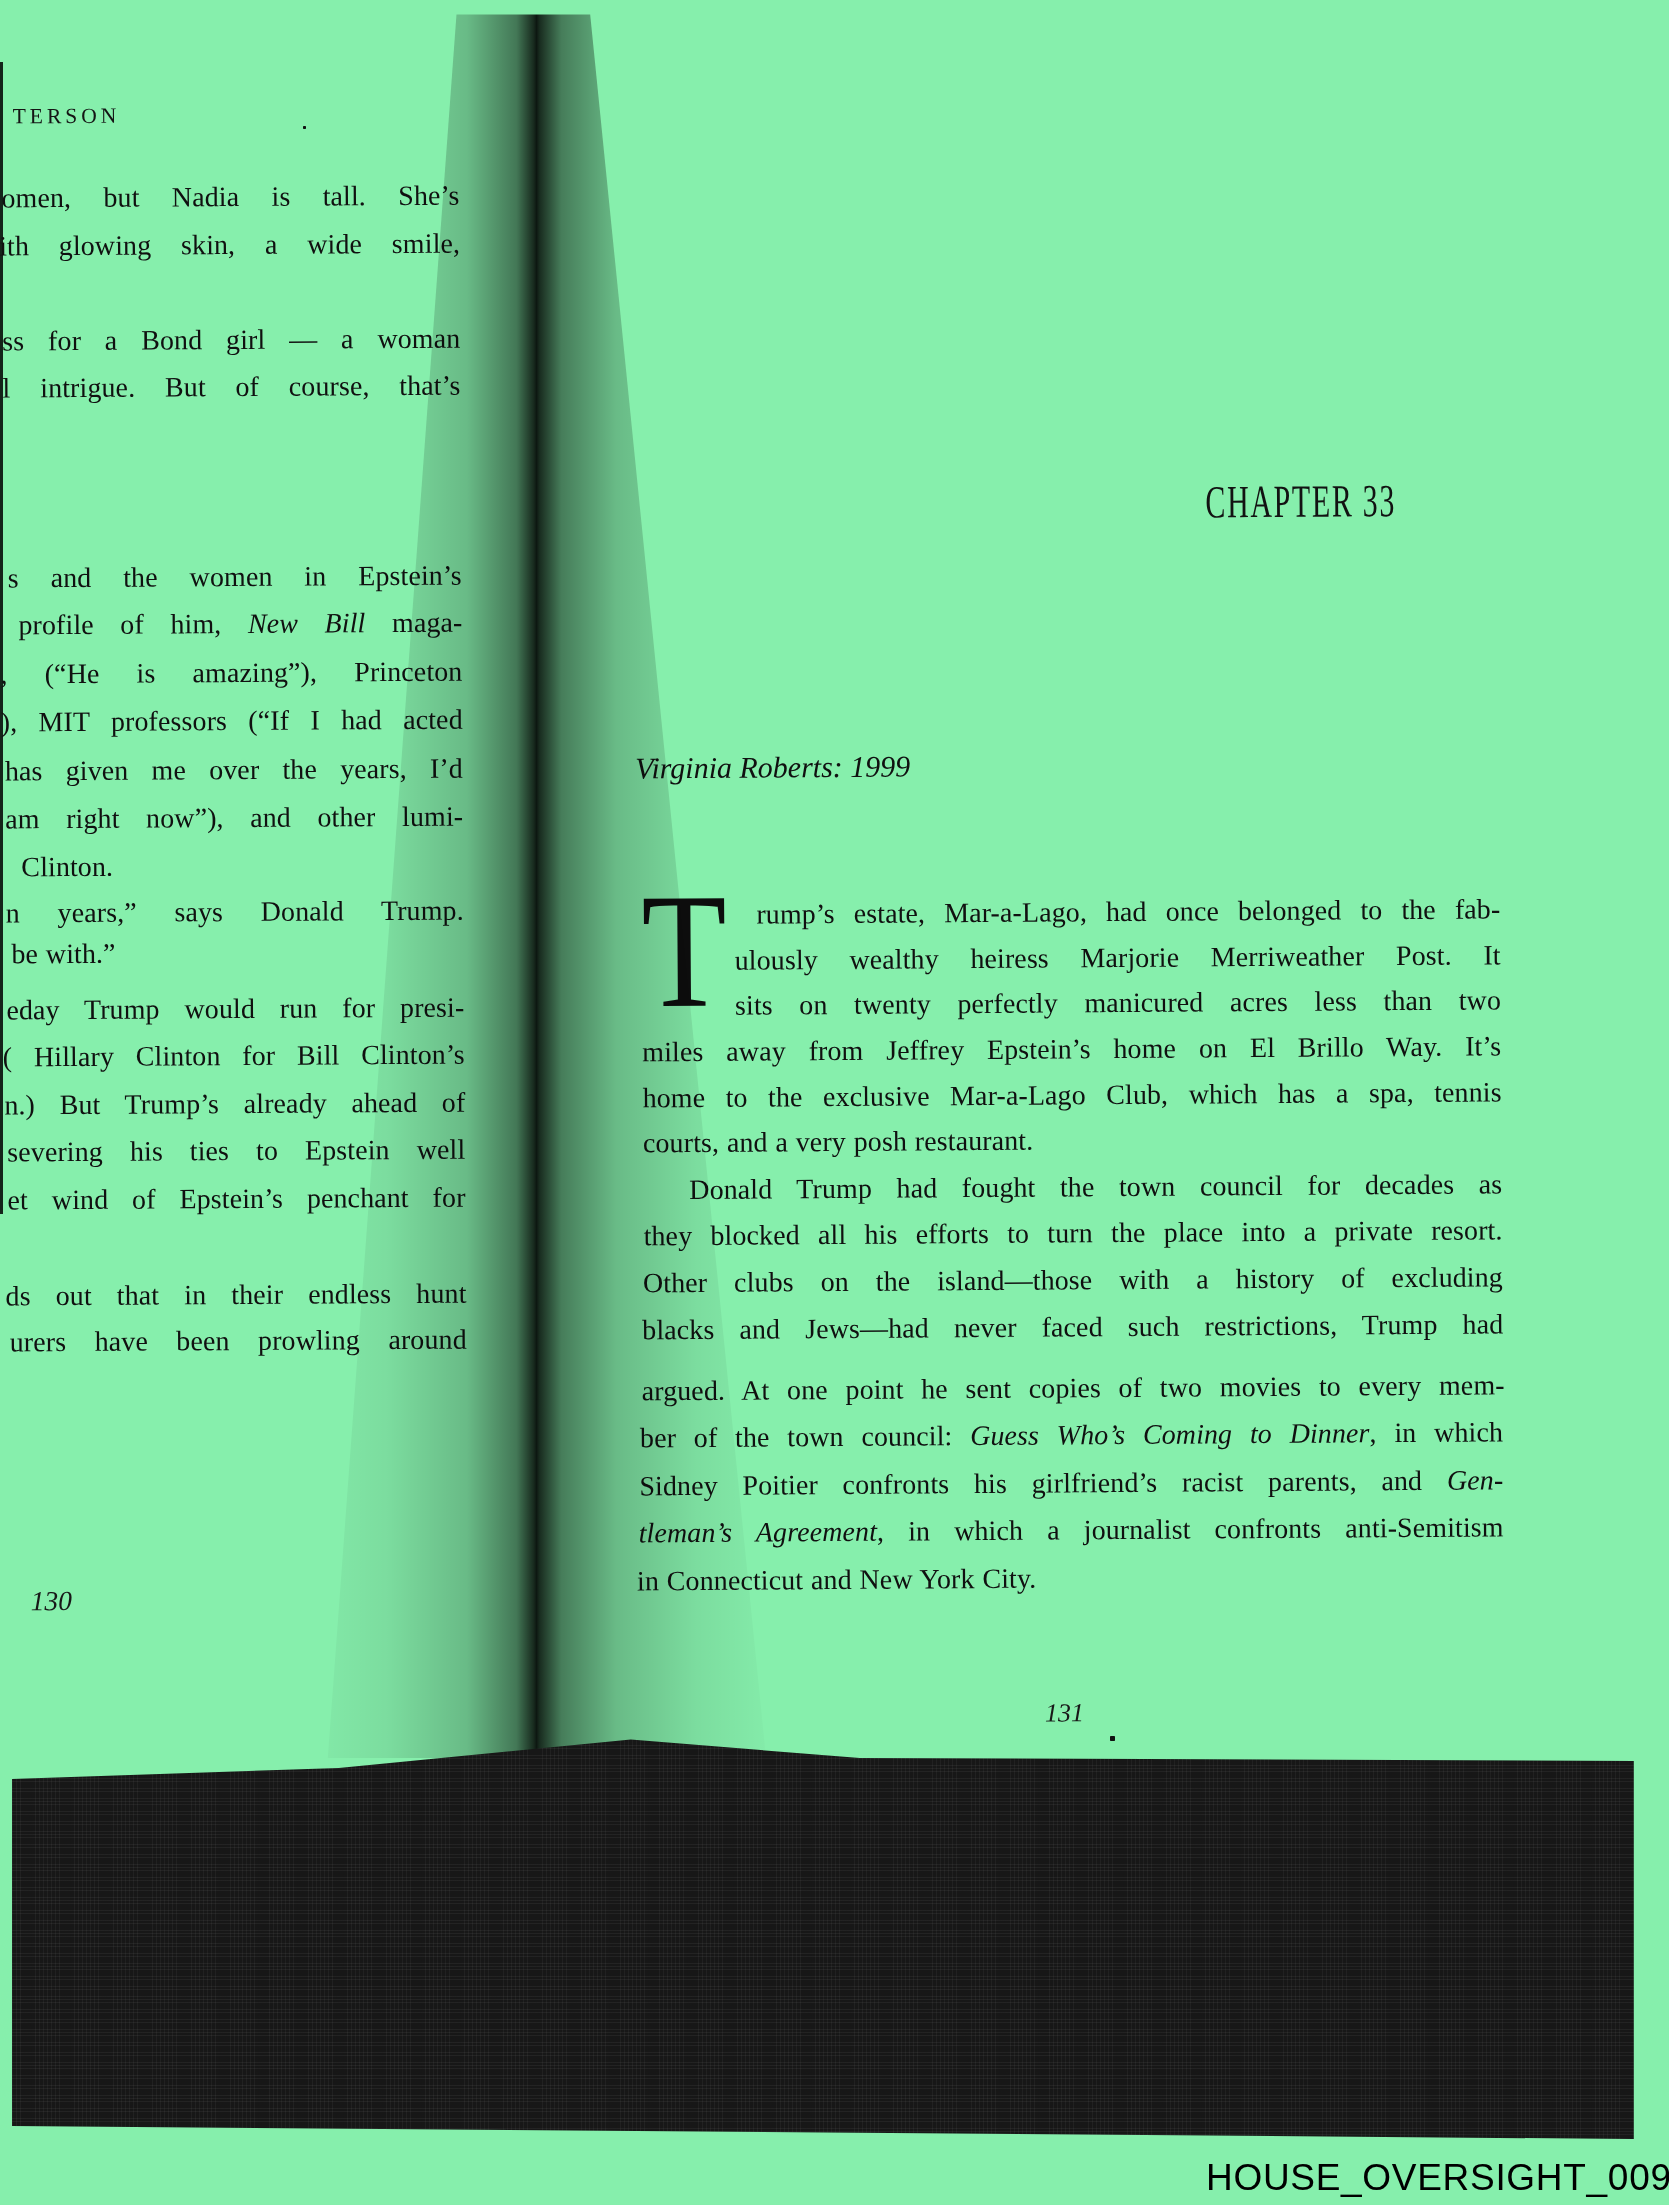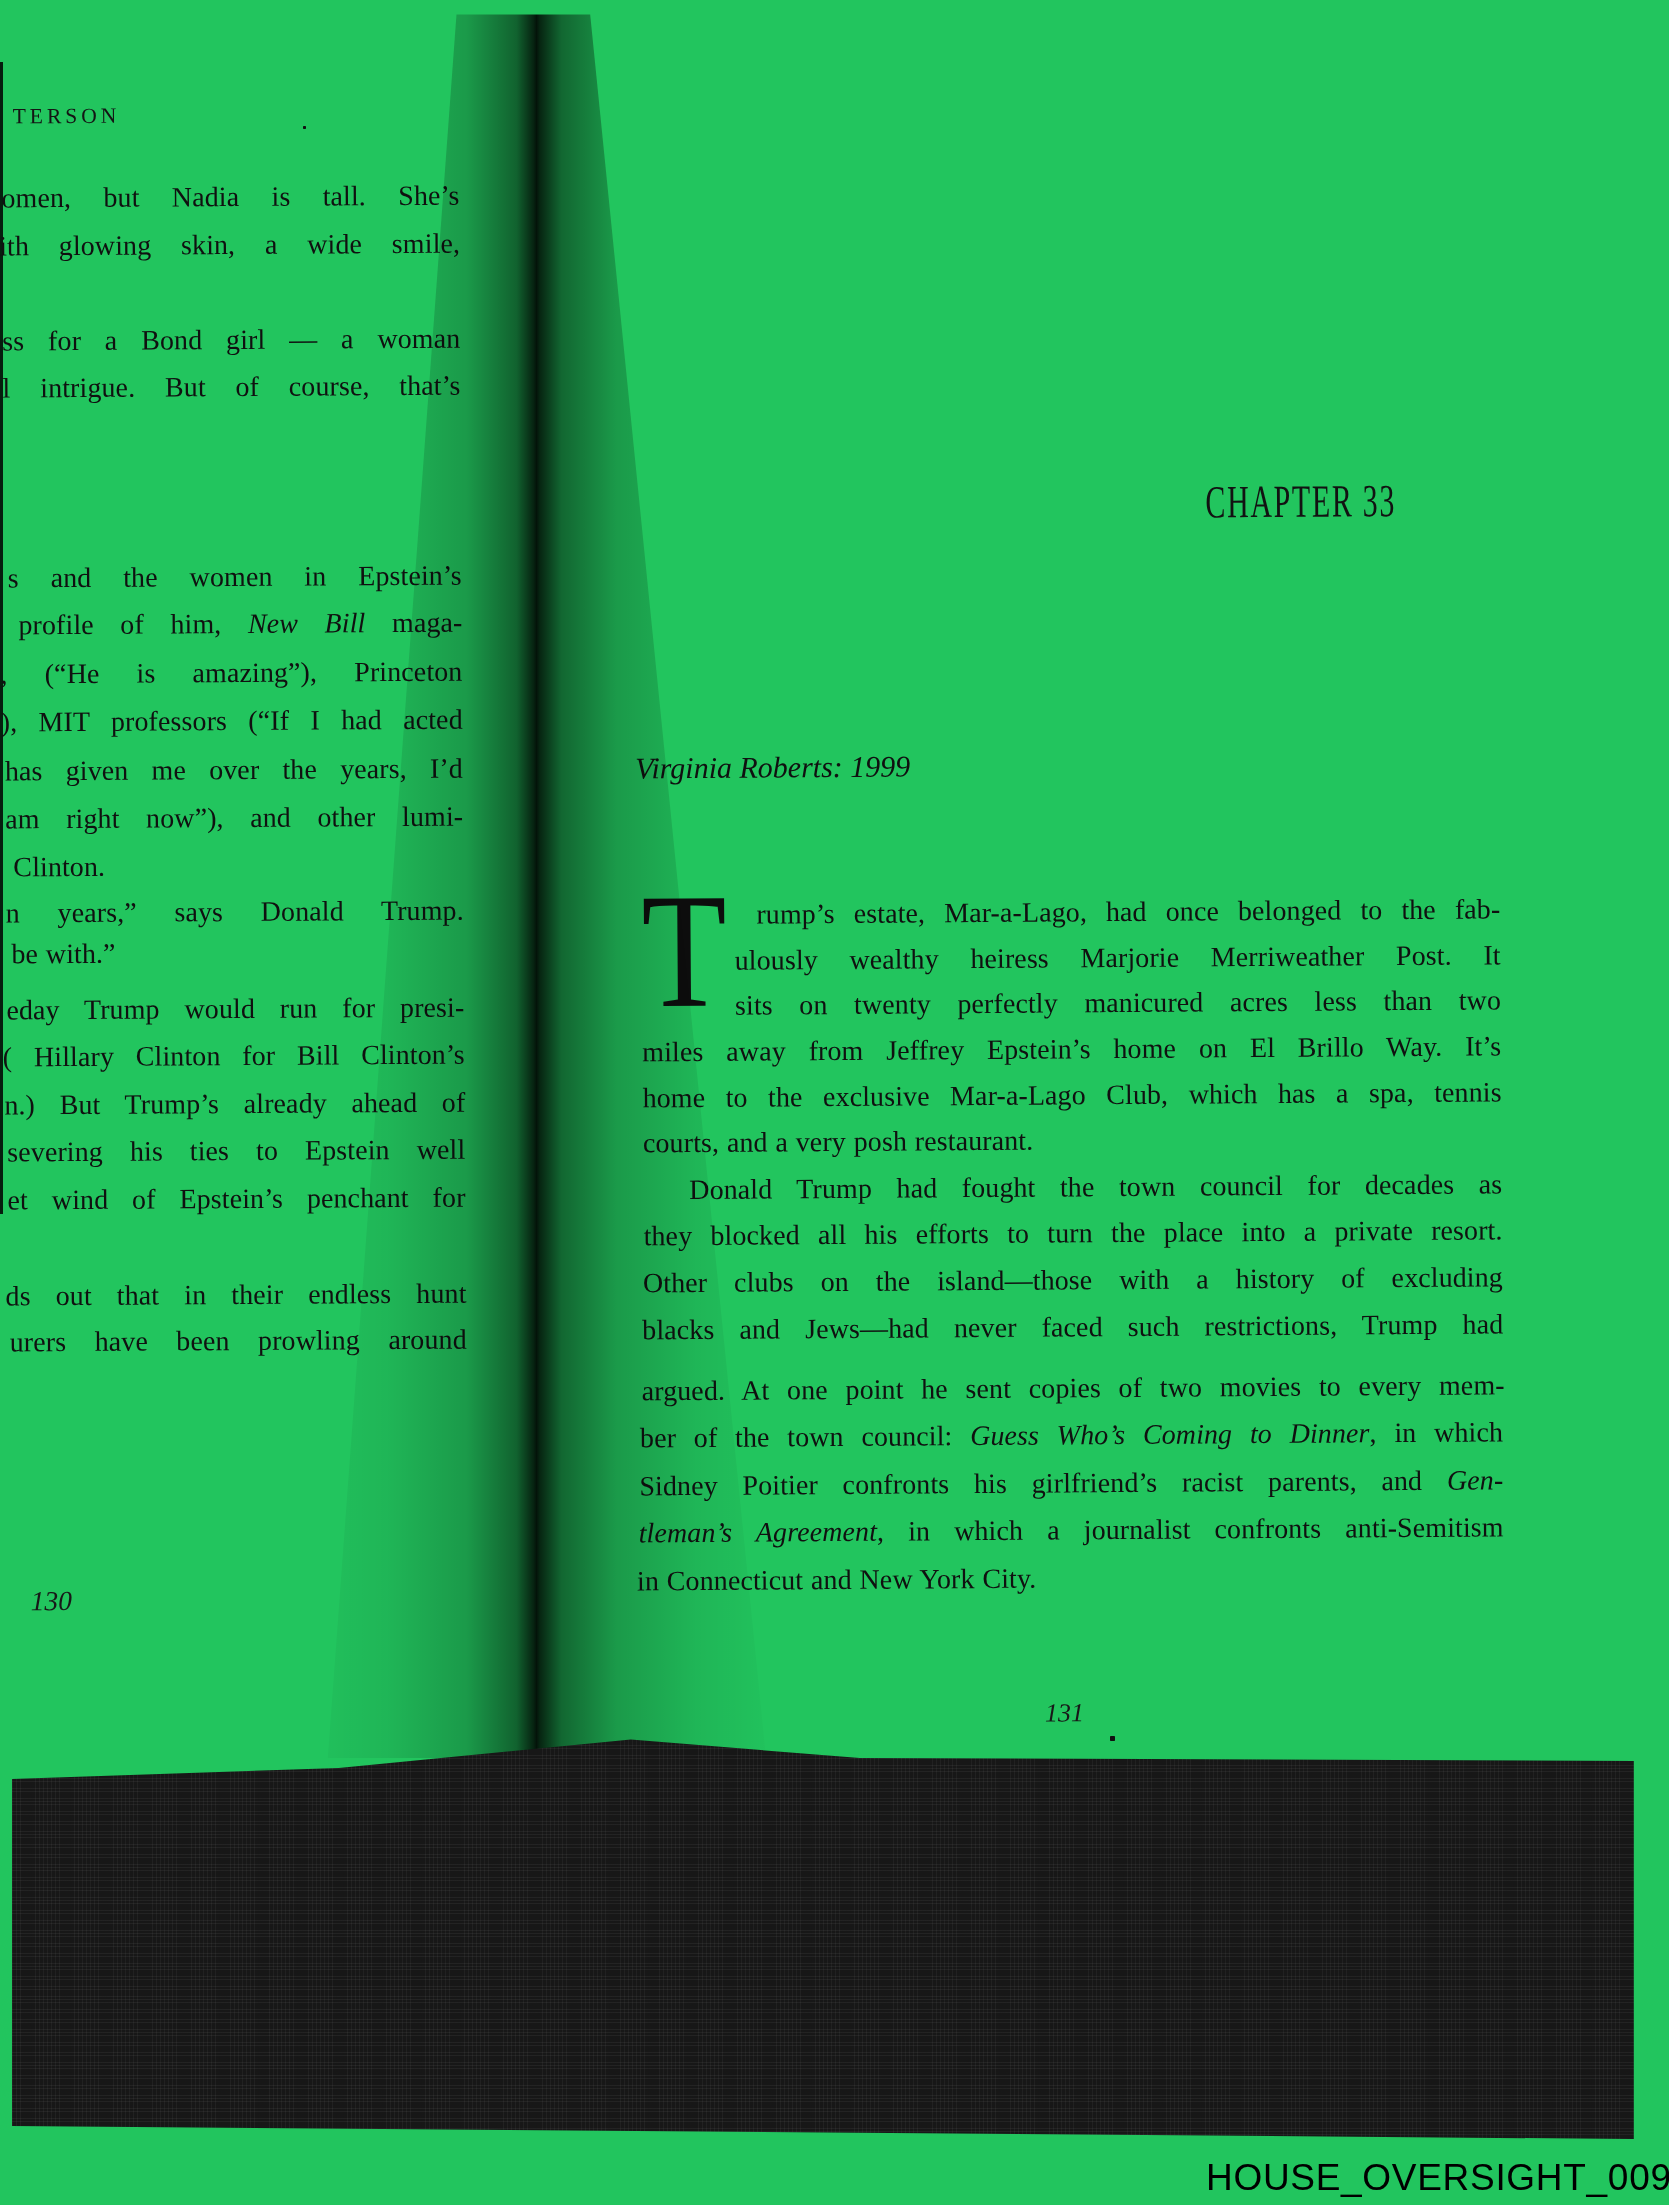--- a/index.html
+++ b/index.html
@@ -1,17 +1,17 @@
 <!DOCTYPE html>
 <html style="font-size:10.5px"><head>
 <meta charset="utf-8">
 <style>
   html,body{margin:0;padding:0;background:#e8e8e8;}
   #canvas{
-    position:relative;width:1669px;height:2205px;background:#22c55e;
+    position:relative;width:1669px;height:2205px;background:#86efac;
     overflow:hidden;font-family:"Liberation Serif", serif;color:#101010;
   }
   .lline,.rline{
     position:absolute;font-size:28px;line-height:1.2;color:#101010;
     letter-spacing:0.1px;word-spacing:0.7px;
   }
   .j{text-align:justify;text-align-last:justify;}
   .it{font-style:italic;}
   .left-col{position:absolute;left:0;top:0;width:471px;height:1636px;transform:rotate(-0.35deg);}
   .right-page{position:absolute;left:0;top:0;width:1669px;height:1735px;transform:rotate(-0.4deg);}
@@ -74,21 +74,21 @@
     <div class="lline j" style="left:5.2px;top:180px;width:458px;">omen, but Nadia is tall. She’s</div>
     <div class="lline j" style="left:2.6px;top:228px;width:461px;">ith glowing skin, a wide smile,</div>
     <div class="lline j" style="left:5.2px;top:323px;width:458px;">ss for a Bond girl — a woman</div>
     <div class="lline j" style="left:5.2px;top:370px;width:458px;">l intrigue. But of course, that’s</div>
     <div class="lline j" style="left:9.2px;top:560px;width:454px;">s and the women in Epstein’s</div>
     <div class="lline j" style="left:19.6px;top:607px;width:444px;"><span>profile of him, </span><span class="it">New Bill</span><span> maga-</span></div>
     <div class="lline j" style="left:1.3px;top:656px;width:462px;">, (“He is amazing”), Princeton</div>
     <div class="lline j" style="left:1.3px;top:704px;width:462px;">), MIT professors (“If I had acted</div>
     <div class="lline j" style="left:5.2px;top:753px;width:458px;">has given me over the years, I’d</div>
     <div class="lline j" style="left:5.2px;top:801px;width:458px;">am right now”), and other lumi-</div>
-    <div class="lline" style="left:13px;top:849px;">Clinton.</div>
+    <div class="lline" style="left:21px;top:849px;">Clinton.</div>
     <div class="lline j" style="left:5.2px;top:895px;width:458px;">n years,” says Donald Trump.</div>
     <div class="lline" style="left:10.5px;top:936px;">be with.”</div>
     <div class="lline j" style="left:5.2px;top:992px;width:458px;">eday Trump would run for presi-</div>
     <div class="lline j" style="left:1.3px;top:1039px;width:462px;">( Hillary Clinton for Bill Clinton’s</div>
     <div class="lline j" style="left:2.6px;top:1087px;width:461px;">n.) But Trump’s already ahead of</div>
     <div class="lline j" style="left:5.2px;top:1134px;width:458px;">severing his ties to Epstein well</div>
     <div class="lline j" style="left:5.2px;top:1182px;width:458px;">et wind of Epstein’s penchant for</div>
     <div class="lline j" style="left:2.6px;top:1278px;width:461px;">ds out that in their endless hunt</div>
     <div class="lline j" style="left:6.5px;top:1324px;width:457px;">urers have been prowling around</div>
 

